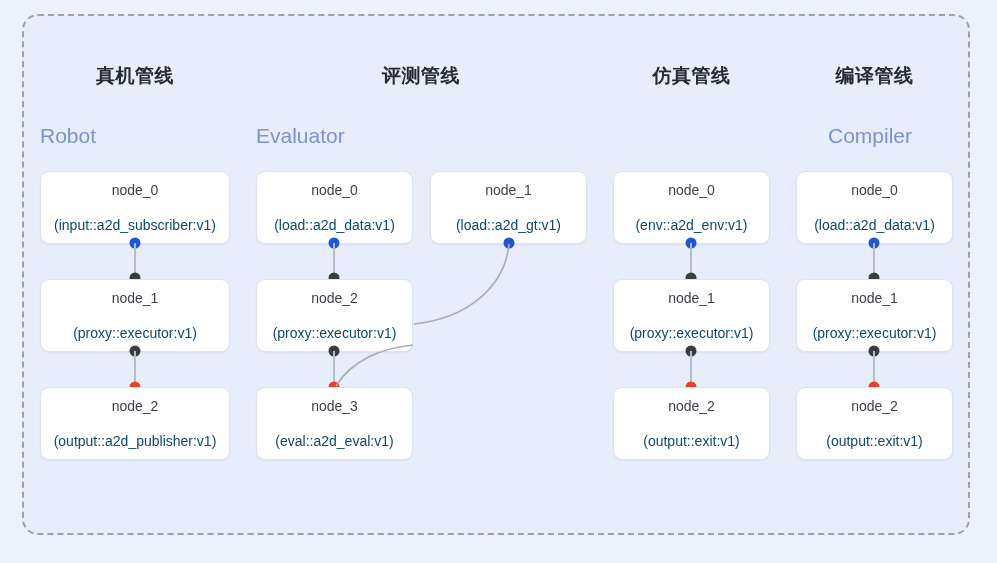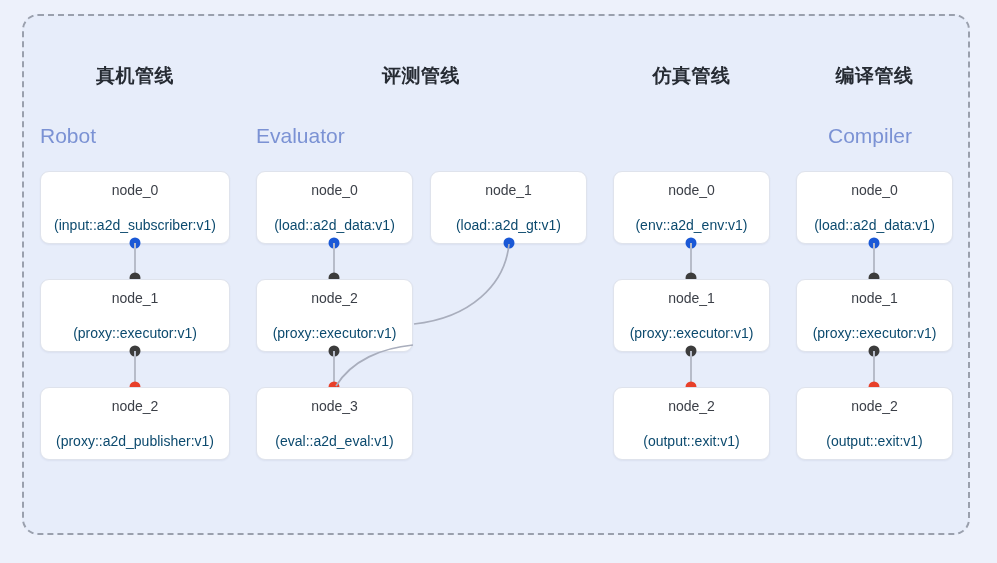--- a/index.html
+++ b/index.html
@@ -136,21 +136,21 @@
   <div class="node" style="left:40px; top:279px; width:190px; height:73px;">
     <div class="node-id">node_1</div>
     <div class="node-type">(proxy::executor:v1)</div>
   </div>
   <div class="port black" style="left:135px; top:351px;"></div>
   <div class="vlink" style="left:135px; top:351px; height:36px;"></div>
   <div class="port red" style="left:135px; top:387px;"></div>
 
   <div class="node" style="left:40px; top:387px; width:190px; height:73px;">
     <div class="node-id">node_2</div>
-    <div class="node-type">(proxy::a2d_publisher:v1)</div>
+    <div class="node-type">(output::a2d_publisher:v1)</div>
   </div>
 
   <div class="col-title-cn" style="left:256px; top:63px; width:330px;text-align:center;">评测管线</div>
   <div class="col-title-en" style="left:256px; top:124px; width:330px;">Evaluator</div>
 
   <div class="node" style="left:256px; top:171px; width:157px; height:73px;">
     <div class="node-id">node_0</div>
     <div class="node-type">(load::a2d_data:v1)</div>
   </div>
   <div class="port blue" style="left:334px; top:243px;"></div>

